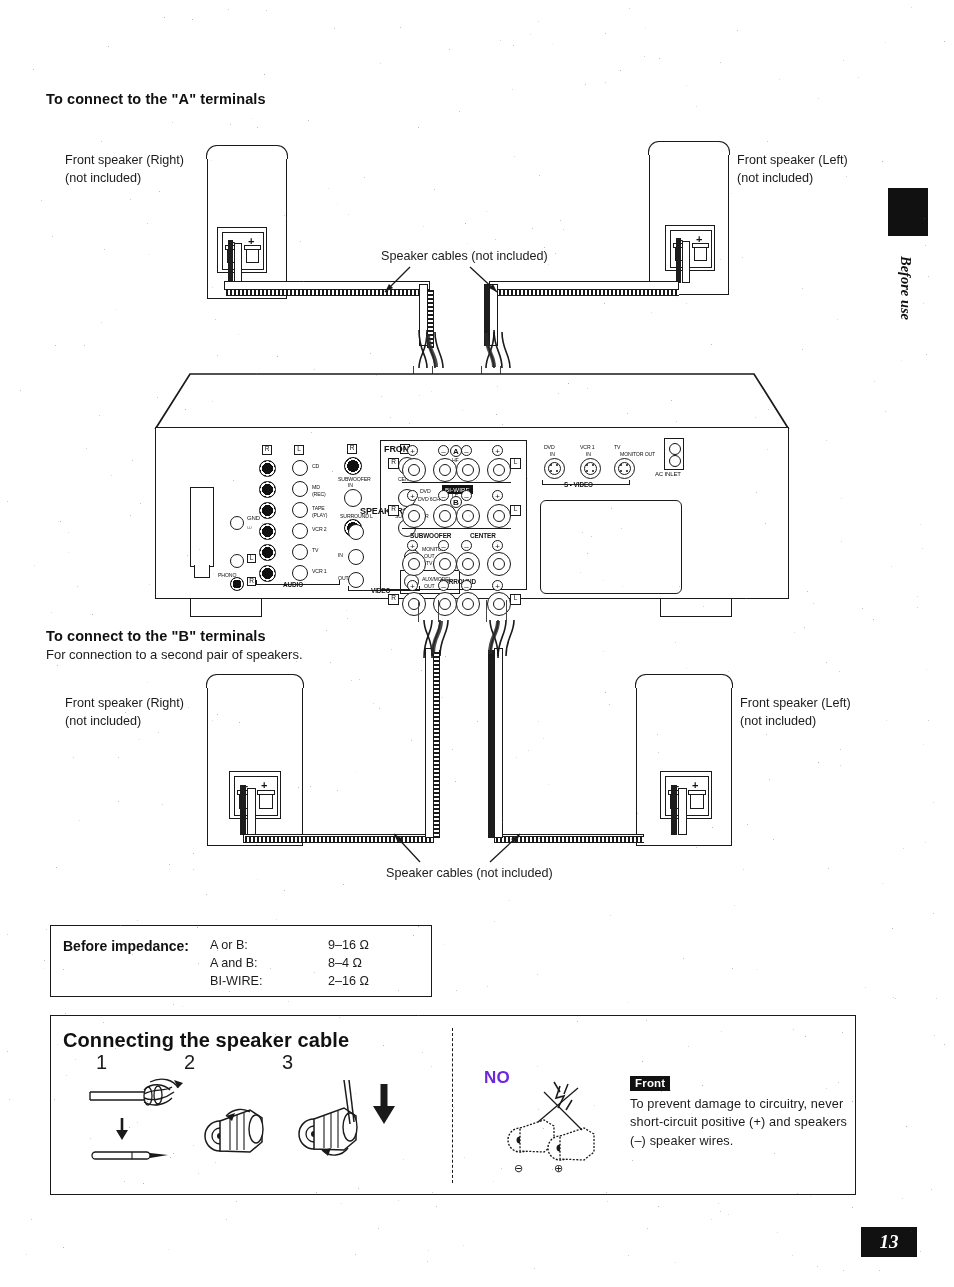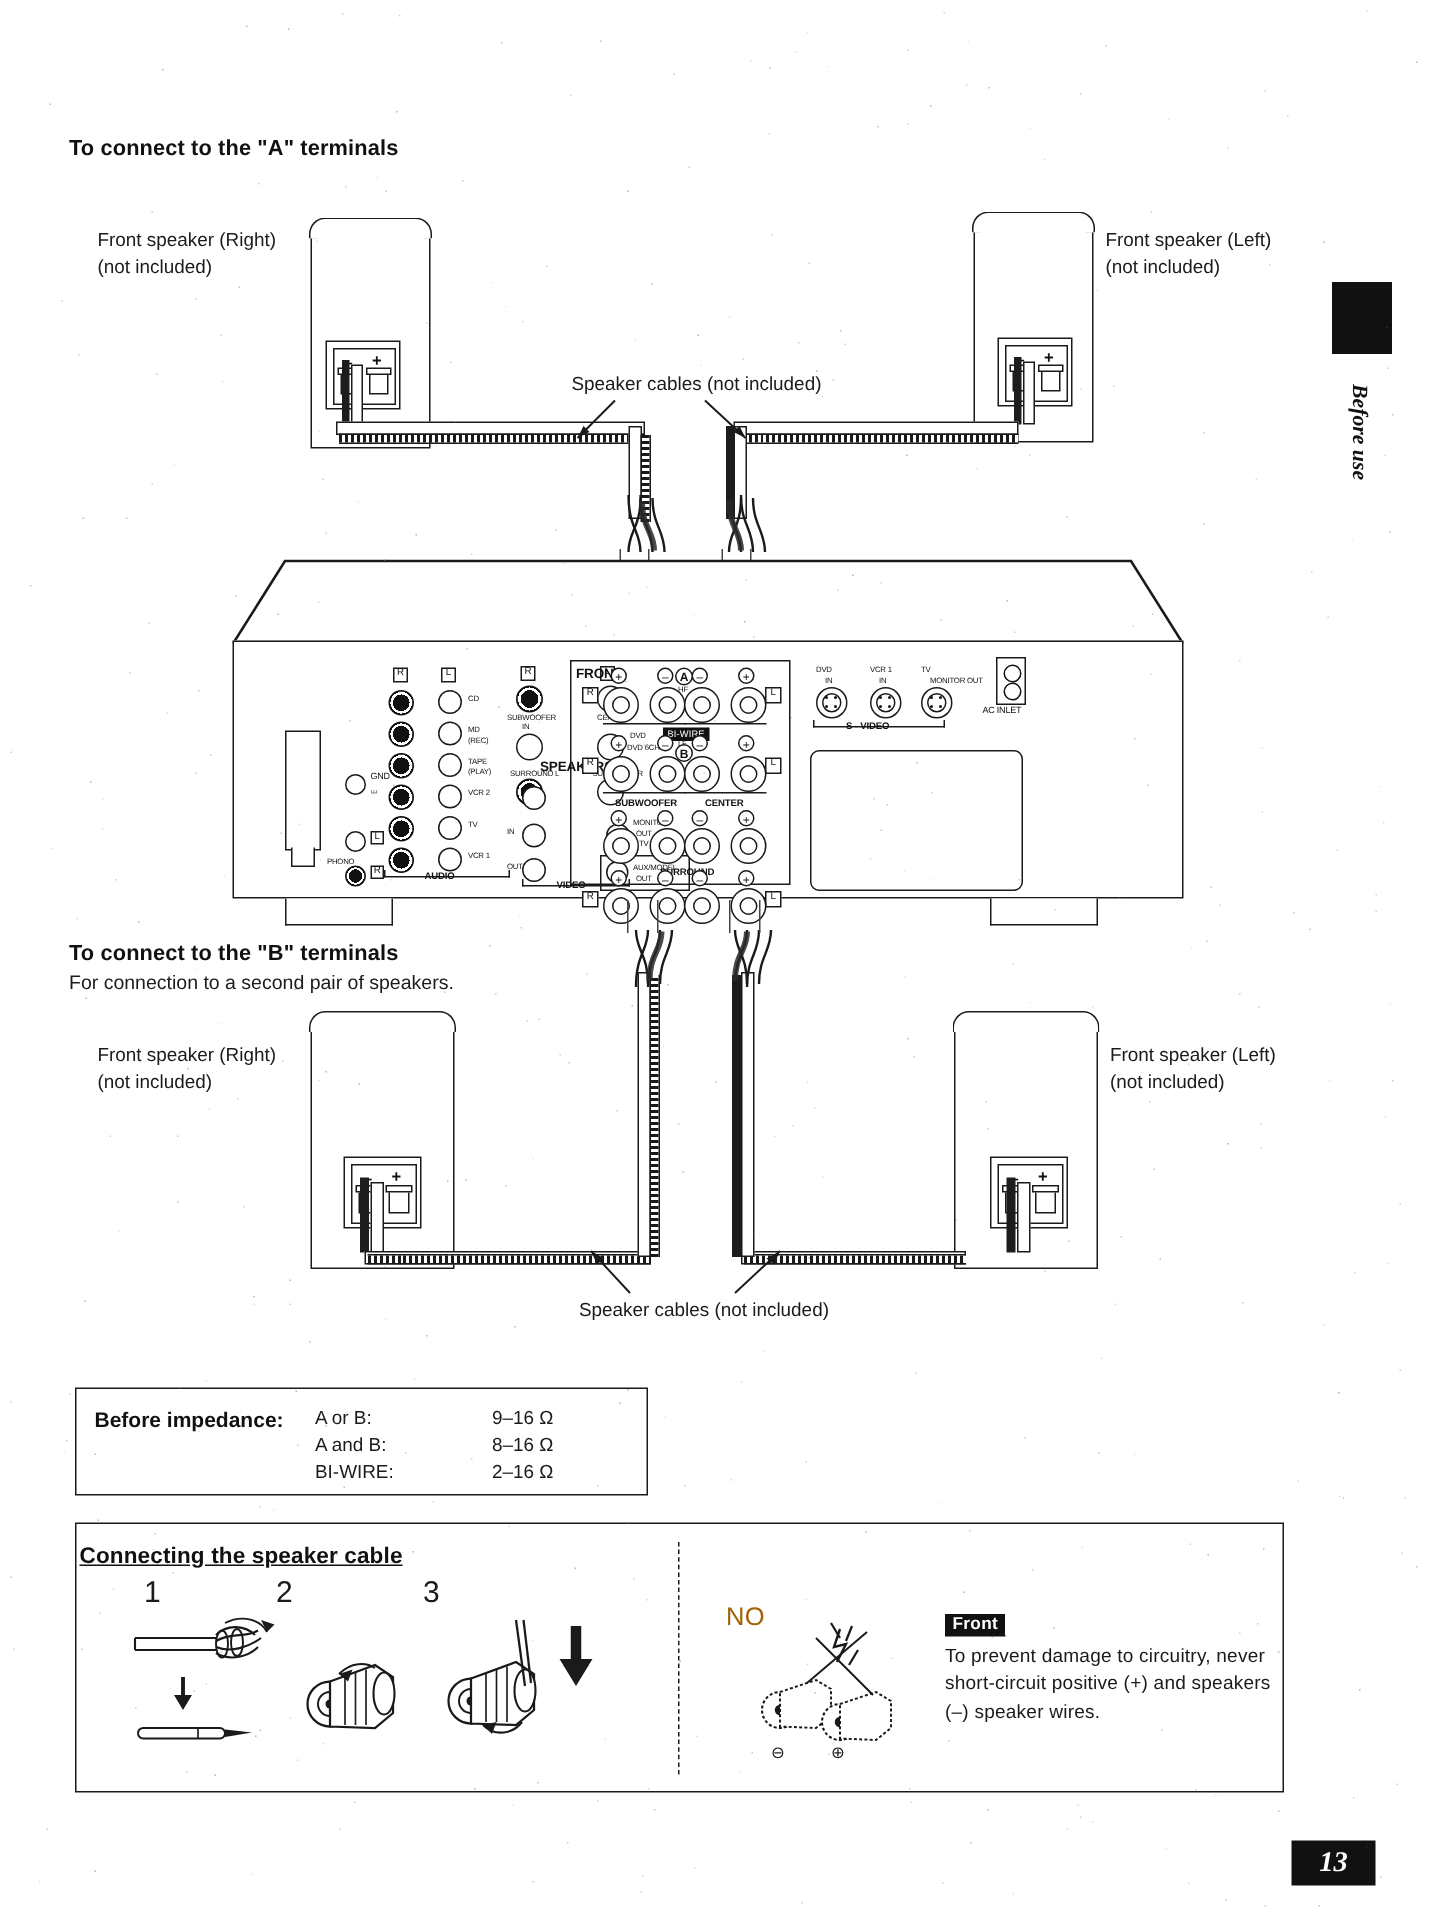--- a/index.html
+++ b/index.html
@@ -239,22 +239,22 @@
     color: #1b1b1b;
     white-space: nowrap;
   }
   .step-num {
     font-size: 20px;
     color: #1b1b1b;
     font-family: "Liberation Sans", sans-serif;
   }
   .no-label {
     font-size: 17px;
-    font-weight: normal;
-    color: #a16207;
+    font-weight: bold;
+    color: #6d28d9;
     letter-spacing: 0.3px;
   }
   .note-tag {
     display: inline-block;
     background: #111;
     color: #fff;
     font-size: 11.5px;
     font-weight: bold;
     padding: 1px 5px 2px 5px;
     letter-spacing: 0.2px;
@@ -690,30 +690,30 @@
 
   <div class="box-rule" style="left:50px; top:925px; width:382px; height:72px;"></div>
   <div class="abs imp-label" style="left:63px; top:938px;">Before impedance:</div>
   <div id="impedance-rows" class="abs" style="left:210px; top:938px;">
       <div style="position: relative; height: 18px;">
         <span class="imp-cell" style="position: absolute; left: 0px; top: 0px;">A or B:</span>
         <span class="imp-cell" style="position: absolute; left: 118px; top: 0px;">9–16 Ω</span>
       </div>
       <div style="position: relative; height: 18px;">
         <span class="imp-cell" style="position: absolute; left: 0px; top: 0px;">A and B:</span>
-        <span class="imp-cell" style="position: absolute; left: 118px; top: 0px;">8–16 Ω</span>
+        <span class="imp-cell" style="position: absolute; left: 118px; top: 0px;">8–4 Ω</span>
       </div>
       <div style="position: relative; height: 18px;">
         <span class="imp-cell" style="position: absolute; left: 0px; top: 0px;">BI-WIRE:</span>
         <span class="imp-cell" style="position: absolute; left: 118px; top: 0px;">2–16 Ω</span>
       </div>
     </div>
 
   <div class="box-rule" style="left:50px; top:1015px; width:806px; height:180px;"></div>
-  <div class="abs h-bold" style="left:53px; top:1029px; font-size:15px;text-decoration:underline;">Connecting the speaker cable</div>
+  <div class="abs h-bold" style="left:63px; top:1029px; font-size:20px;">Connecting the speaker cable</div>
 
   <div class="divider-dashed" style="left:452px; top:1028px; height:155px;"></div>
 
   <div class="abs step-num" style="left:96px; top:1051px;">1</div>
   <div class="abs step-num" style="left:184px; top:1051px;">2</div>
   <div class="abs step-num" style="left:282px; top:1051px;">3</div>
 
   <svg class="lead" style="left:88px; top:1078px; width:130px; height:88px;" viewBox="0 0 130 88">
 
     <line x1="2" y1="14" x2="56" y2="14" stroke="#1a1a1a" stroke-width="1.4"></line>

